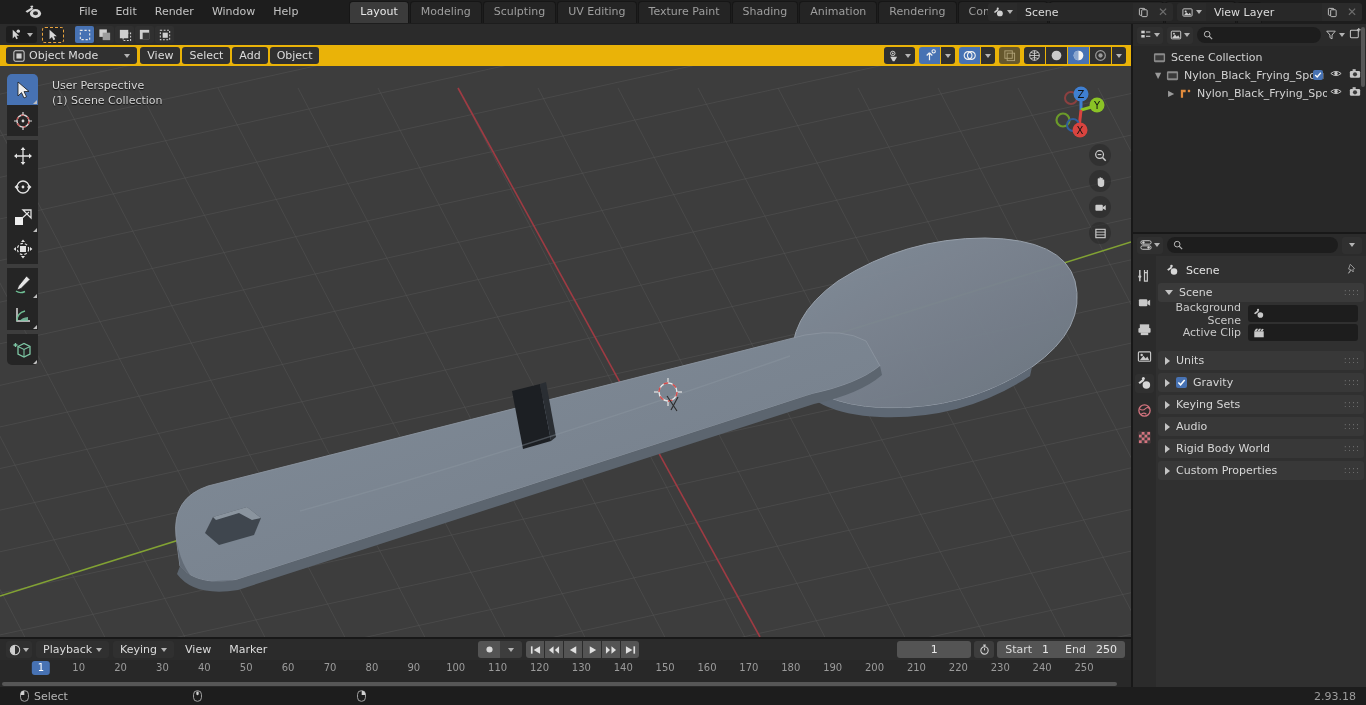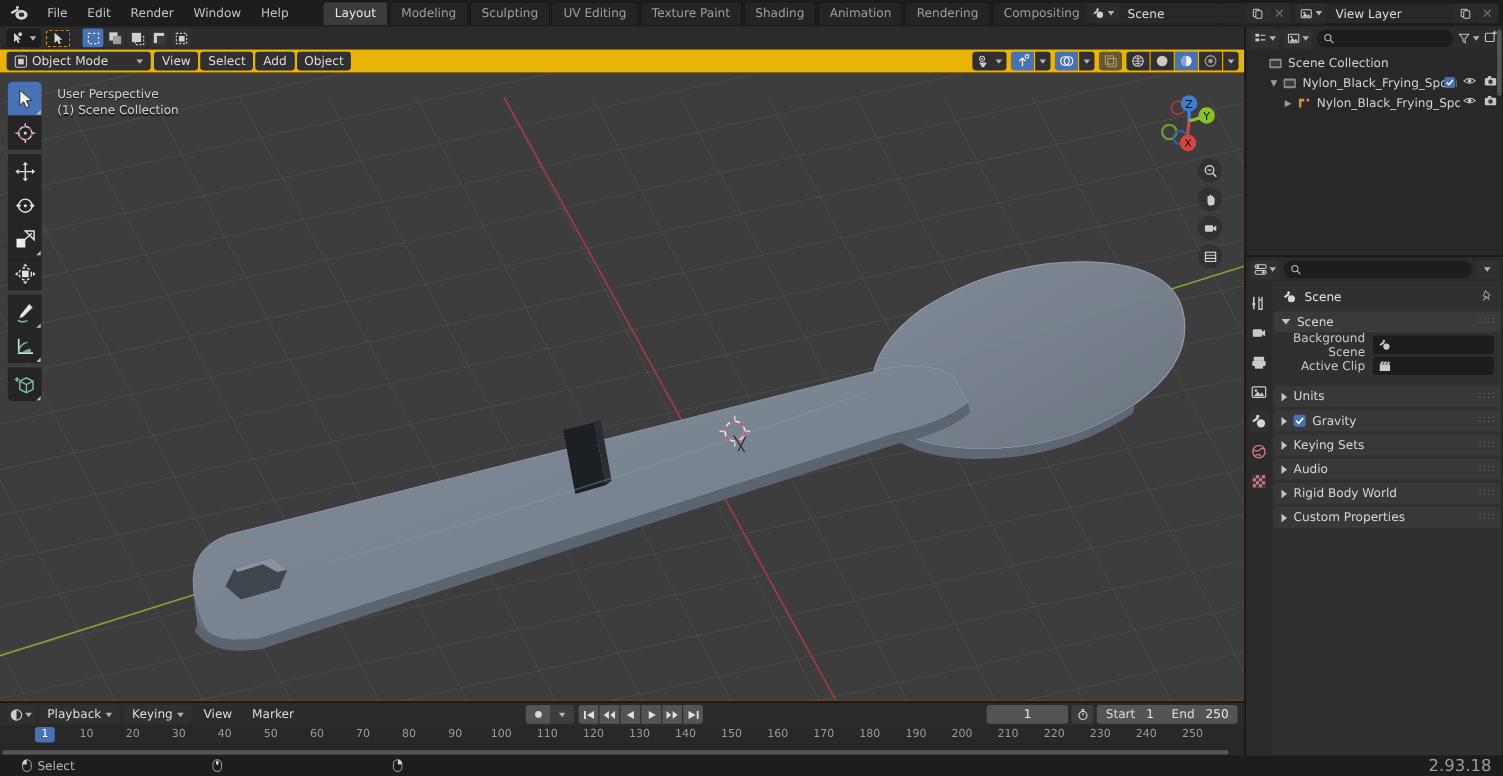--- a/index.html
+++ b/index.html
@@ -8,21 +8,21 @@
     font-family: "DejaVu Sans", sans-serif;
     font-size: 11px;
     color: #e5e5e5;
     -webkit-font-smoothing: antialiased;
   }
   .app { position:relative; width:1366px; height:705px; background:#181818; }
 
   
   .topbar {
     position:absolute; left:0; top:0; width:1366px; height:24px;
-    background:#1d1d1d; display:flex; align-items:center; padding-left:6px;
+    background:#1d1d1d; display:flex; align-items:center; padding-left:22px;gap:20px;
   }
   .blender-logo { width:22px; height:18px; display:flex; align-items:center; justify-content:center; margin-right:6px; }
   .menu-item {
     padding:2px 9px; color:#c3c3c3; font-size:11px; line-height:14px; border-radius:3px; white-space:nowrap;
   }
   .wstabs { display:flex; align-items:center; margin-left:22px; gap:1px; }
   .wstab {
     padding:3px 10px 4px; font-size:11px; color:#9e9e9e; border-radius:4px 4px 0 0;
     background:#242424; border:1px solid #161616; border-bottom:none; line-height:14px;
   }
@@ -67,21 +67,21 @@
   .hgroup { display:flex; gap:1px; }
   .hgroup .hbtn { border-radius:0; }
   .hgroup .hbtn:first-child { border-radius:3px 0 0 3px; }
   .hgroup .hbtn:last-child { border-radius:0 3px 3px 0; }
   .hbtn.on { background:#4772b3; }
   .vpheader-right { position:absolute; right:5px; top:2px; display:flex; align-items:center; gap:4px; }
 
   
   .viewport {
     position:absolute; left:0; top:66px; width:1131px; height:571px; overflow:hidden;
-    background:#a16207;
+    background:#0c4a6e;
   }
   .vp-overlay-text { position:absolute; left:52px; top:12px; font-size:11px; color:#d8d8d8; line-height:15px; text-shadow:0 1px 1px rgba(0,0,0,.85); }
   .vp-overlay-text div:last-child { color:#d3d3d3; }
 
   .toolbar-left {
     position:absolute; left:7px; top:8px; width:31px; display:flex; flex-direction:column; gap:0px;
     border-radius:5px; overflow:hidden;
   }
   .tool { width:31px; height:31px; background:#252525; display:flex;align-items:center;justify-content:center; position:relative;}
   .tool.active { background:#4772b3; }
@@ -136,21 +136,21 @@
   .tl-pb .b { width:18px;height:17px;background:#545454;display:flex;align-items:center;justify-content:center;}
   .tl-pb .b:first-child{border-radius:3px 0 0 3px;}
   .tl-pb .b:last-child{border-radius:0 3px 3px 0;}
   .tl-scale { position:relative; height:19px; background:#282828; }
   .tl-tick { position:absolute; top:2px; font-size:10px; color:#9b9b9b; transform:translateX(-50%);}
   .tl-cursor { position:absolute; top:1px; transform:translateX(-50%); background:#4772b3; color:#fff; border-radius:3px; font-size:10px; padding:1px 6px; line-height:12px;}
 
   
   .statusbar { position:absolute; left:0; bottom:0; width:1366px; height:18px; background:#1d1d1d; display:flex; align-items:center; }
   .sb-item { display:flex; align-items:center; gap:5px; font-size:11px; color:#b5b5b5; }
-  .sb-ver { position:absolute; right:10px; font-size:15px; color:#9c9c9c; }
+  .sb-ver { position:absolute; right:10px; font-size:11px; color:#9c9c9c; }
 
   .vscroll { position:absolute; right:1px; top:3px; width:4px; height:120px; background:#565656; border-radius:2px;}
   .hscroll { position:absolute; left:2px; bottom:1px; height:4px; width:1115px; background:#565656; border-radius:2px;}
 </style>
 </head>
 <body>
 
 <div class="app">
 
   <div class="topbar">

